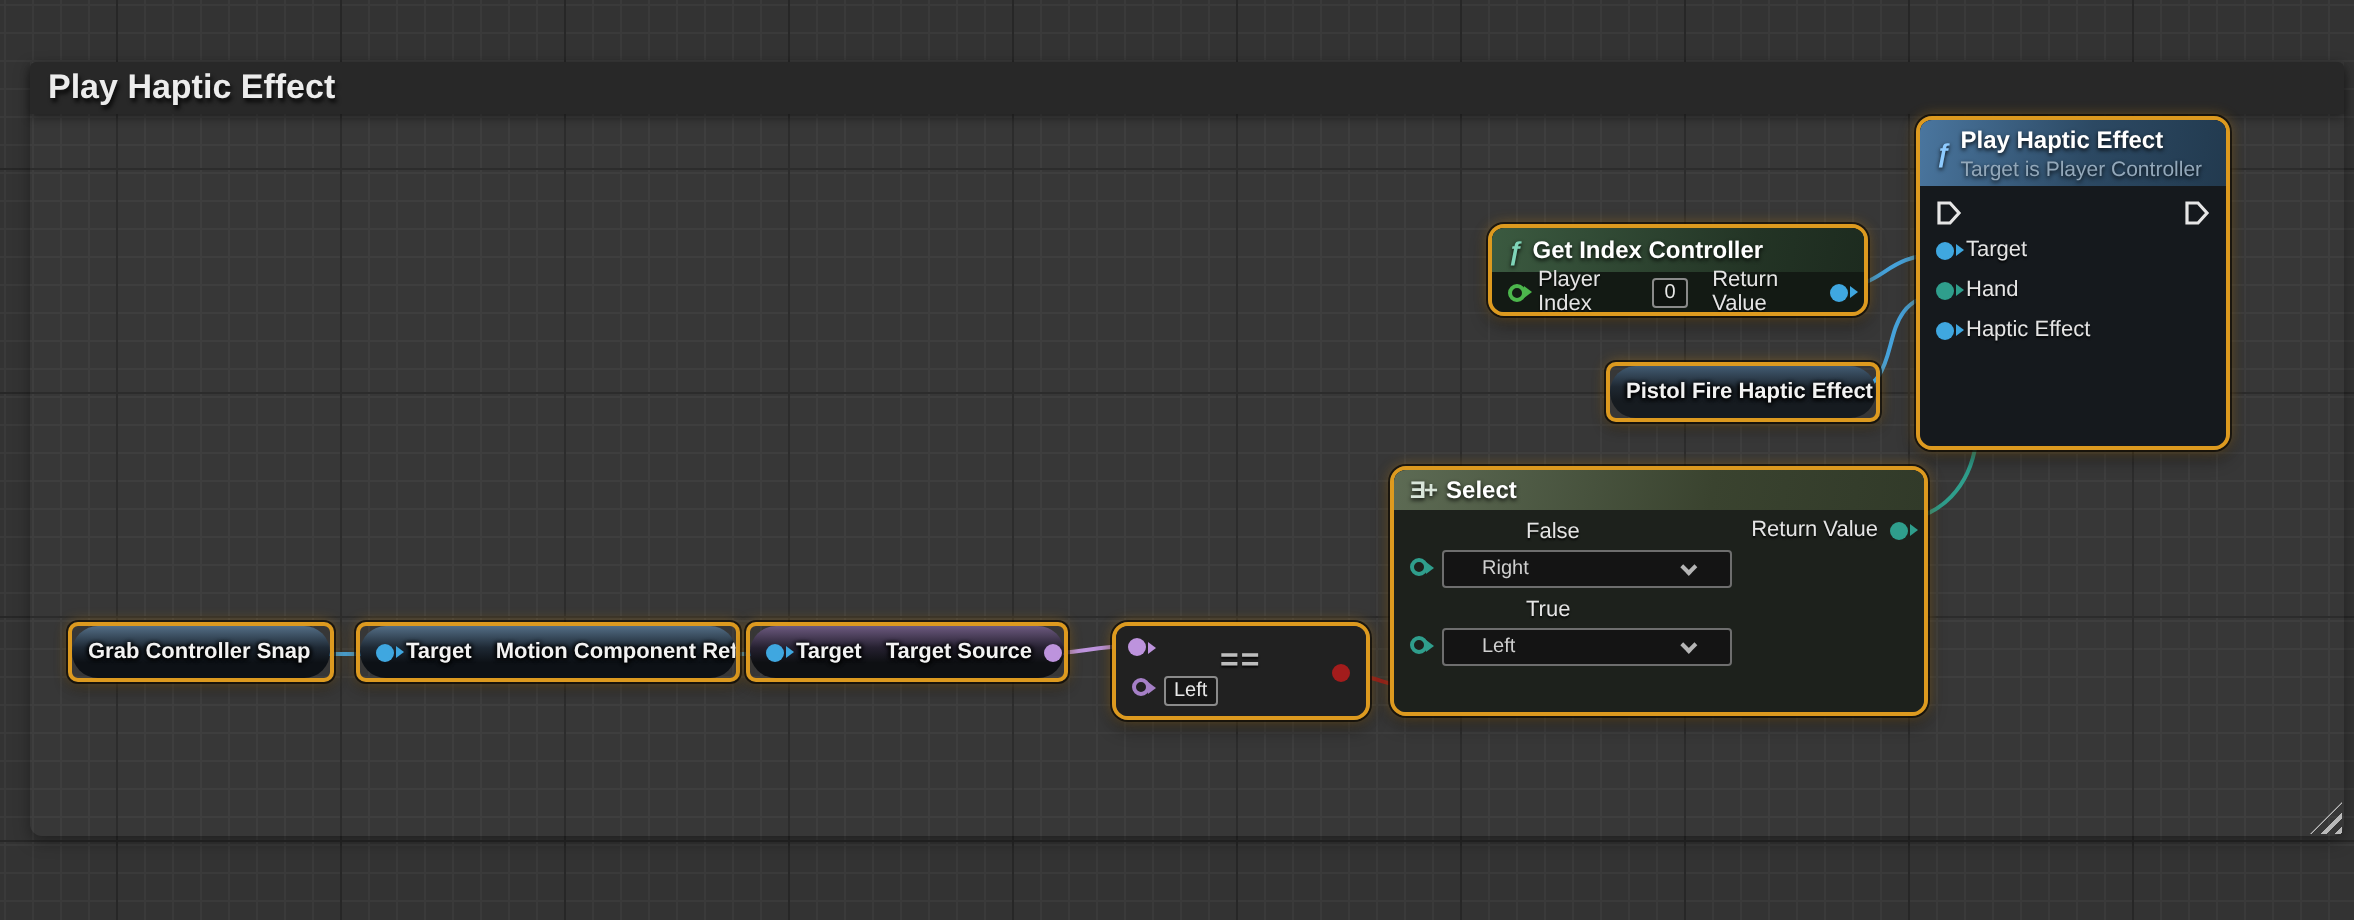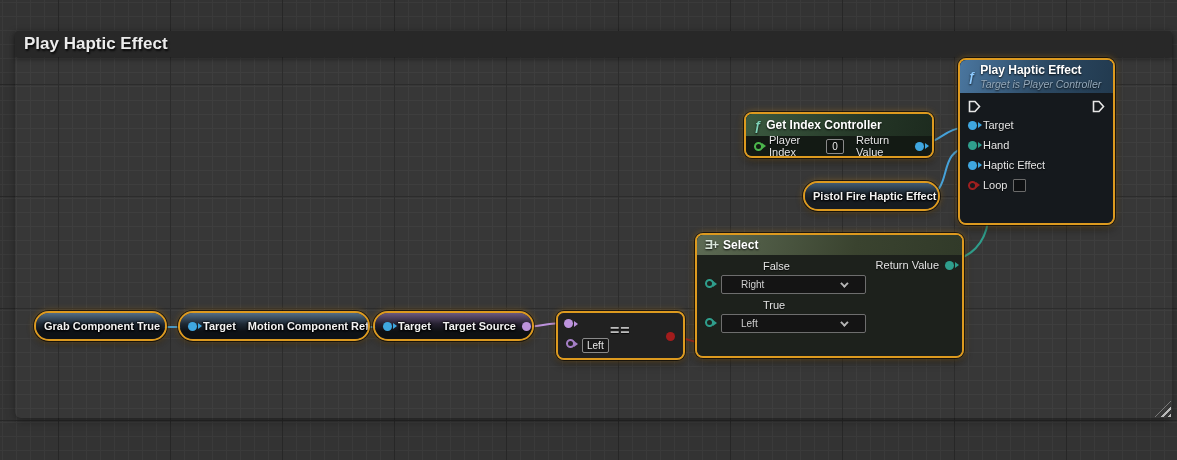--- a/index.html
+++ b/index.html
@@ -51,21 +51,21 @@
     border:2px solid #dd9a1f; border-radius:8px;
     box-shadow:0 0 0 1px rgba(0,0,0,0.65), 0 0 7px rgba(221,154,31,0.45), 0 4px 9px rgba(0,0,0,0.45);
   }
   .node-inner { width:100%; height:100%; border-radius:6px; overflow:hidden; }
   .hdr {
     display:flex; align-items:center; gap:5px; padding:0 8px;
     color:#fff; font-size:12px; font-weight:bold;
     text-shadow:0 1px 2px rgba(0,0,0,0.9);
   }
   .hdr .fx { font-style:italic; font-size:13px; font-weight:bold; }
-  .subtitle { font-weight:normal; font-style:italic; font-size:10.5px; color:#93a8ba; }
+  .subtitle { font-weight:normal; font-size:10.5px; color:#93a8ba; }
 
   .row { display:flex; align-items:center; gap:6px; padding:0 8px; }
   .lab { color:#e4e4e4; font-size:11px; text-shadow:0 1px 1px rgba(0,0,0,0.8); }
 
   
   .pin { position:relative; width:9px; height:9px; border-radius:50%; flex:0 0 auto; }
   .pin::after {
     content:''; position:absolute; right:-5px; top:50%; transform:translateY(-50%);
     border-top:3px solid transparent; border-bottom:3px solid transparent; border-left:4px solid;
   }
@@ -119,21 +119,21 @@
   }
   .dropdown .dd-text { flex:1; color:#cfcfcf; font-size:10px; }
   .chev { width:6px; height:6px; border-right:2px solid #b5b5b5; border-bottom:2px solid #b5b5b5;
           transform:rotate(45deg) translateY(-2px); flex:0 0 auto; }
   .n-sel .idxrow { height:20px; margin-top:4px; }
   .n-sel .rv { position:absolute; right:8px; top:24px; display:flex; align-items:center; gap:6px; }
 
   
   .pill {
     position:absolute; z-index:10; height:30px;
-    border:2px solid #dd9a1f; border-radius:15px;
+    border:2px solid #dd9a1f; border-radius:5px;
     box-shadow:0 0 0 1px rgba(0,0,0,0.65), 0 0 7px rgba(221,154,31,0.45), 0 3px 7px rgba(0,0,0,0.45);
   }
   .pill .node-inner {
     border-radius:13px; display:flex; align-items:center; padding:0 8px; gap:6px;
   }
   .pill .plab { color:#f2f2f2; font-size:11px; font-weight:bold;
     text-shadow:0 1px 2px #000, 1px 0 2px #000, -1px 0 2px #000; white-space:nowrap; }
   .pill .spacer { flex:1; }
   .sheen-blue   { background:linear-gradient(180deg, rgba(130,172,208,0.60) 0%, rgba(80,110,140,0.25) 42%, rgba(0,0,0,0) 70%), #0d1116; }
   .sheen-purple { background:linear-gradient(180deg, rgba(186,150,216,0.55) 0%, rgba(120,90,150,0.22) 42%, rgba(0,0,0,0) 70%), #0e1013; }
@@ -198,25 +198,20 @@
           <span class="lab">Target</span>
         </div>
         <div class="row">
           <span class="pin teal"></span>
           <span class="lab">Hand</span>
         </div>
         <div class="row">
           <span class="pin blue"></span>
           <span class="lab">Haptic Effect</span>
         </div>
-        <div class="row">
-          <span class="pin hred"></span>
-          <span class="lab">Loop</span>
-          <span class="checkbox"></span>
-        </div>
       </div>
     </div>
   </div>
 
   <div class="node n-gpc">
     <div class="node-inner">
       <div class="hdr">
         <span class="fx">ƒ</span>
         <span>Get Index Controller</span>
       </div>
@@ -267,21 +262,21 @@
             <span class="dd-text">Left</span>
             <span class="chev"></span>
           </div>
         </div>
       </div>
     </div>
   </div>
 
   <div class="pill p-grab">
     <div class="node-inner sheen-blue">
-      <span class="plab">Grab Component True</span>
+      <span class="plab">Grab Controller Snap</span>
       <span class="spacer"></span>
 
     </div>
   </div>
 
   <div class="pill p-mcr">
     <div class="node-inner sheen-blue">
       <span class="pin blue"></span>
       <span class="plab">Target</span>
       <span class="spacer"></span>

